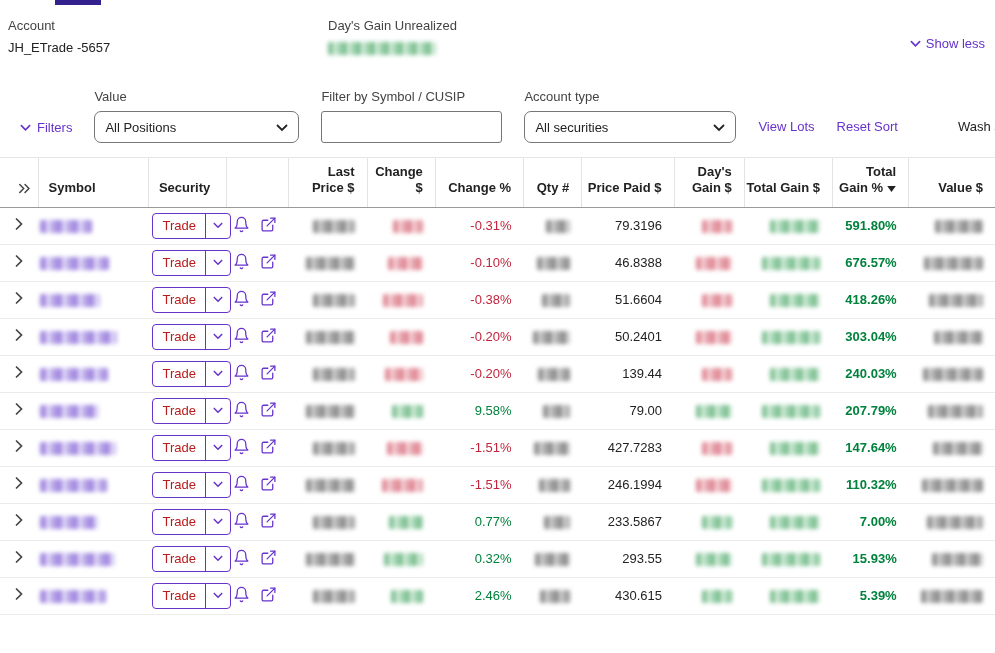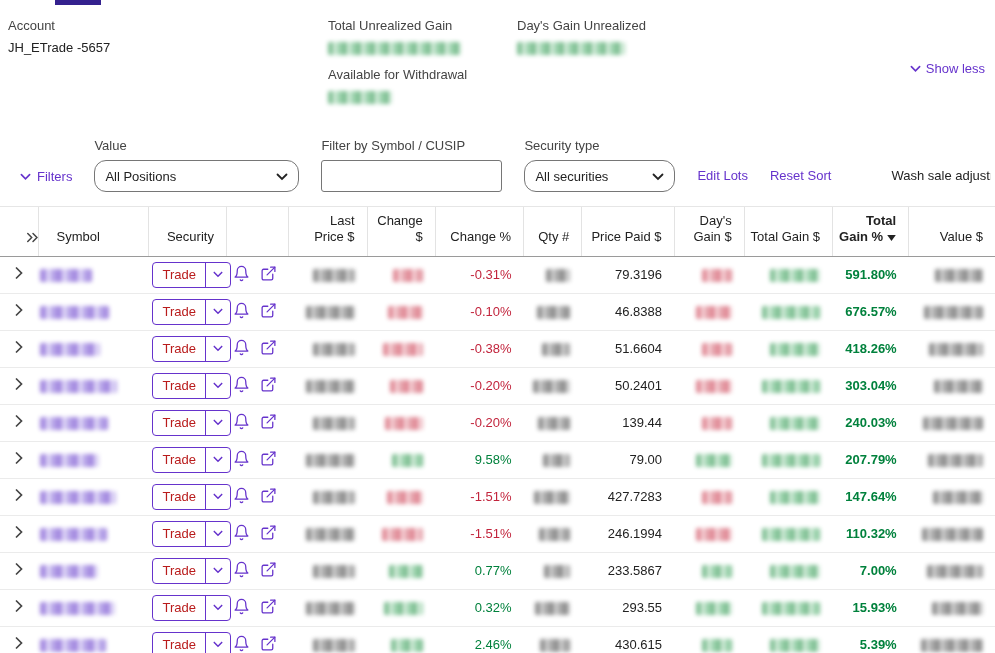--- a/index.html
+++ b/index.html
@@ -26,33 +26,33 @@
   .blur.gray{background:repeating-linear-gradient(90deg,#8f8f8f 0 5px,#cfcfcf 5px 9px,#a8a8a8 9px 14px)}
   .blur.pos{background:repeating-linear-gradient(90deg,#7fbf93 0 5px,#d4ecdb 5px 9px,#9ed4af 9px 14px)}
   .blur.neg{background:repeating-linear-gradient(90deg,#e08a96 0 5px,#f5d2d7 5px 9px,#e6a4ad 9px 14px)}
   .blur.sym{background:repeating-linear-gradient(90deg,#a48ae0 0 6px,#ddd4f6 6px 11px,#b7a5e8 11px 16px)}
 
   
   .filters{display:flex;align-items:flex-end;margin:22px 0 0 8px}
   .filters-link{display:flex;align-items:center;gap:6px;color:#6633cc;cursor:pointer;margin:0 0 8px 12px}
   .field{margin-left:22px}
   .flabel{color:#444;margin-bottom:7px}
-  .selectbox{height:32px;border:1px solid #767676;border-radius:12px;background:#fff;display:flex;align-items:center;justify-content:space-between;padding:0 10px;cursor:pointer}
+  .selectbox{height:32px;border:1px solid #767676;border-radius:7px;background:#fff;display:flex;align-items:center;justify-content:space-between;padding:0 10px;cursor:pointer}
   .sel-view{width:205px}
-  .sel-sec{width:151px}
+  .sel-sec{width:212px}
   .tinput{width:181px;height:32px;border:1px solid #767676;border-radius:3px;padding:0 8px;font-family:"Liberation Sans",sans-serif;font-size:13px}
   .flink{color:#6633cc;cursor:pointer;margin:0 0 9px 22px;white-space:nowrap}
   .wash{margin:0 0 9px 60px;color:#222;white-space:nowrap;overflow:hidden;max-width:100px;flex:none}
 
   
   table{border-collapse:collapse;width:100%;margin-top:14px;table-layout:fixed}
-  thead th{font-weight:normal;vertical-align:bottom;padding:6px 12px 10px 0;border-bottom:1px solid #9a9a9a;border-top:1px solid #e6e6e6;color:#222}
+  thead th{font-weight:bold;vertical-align:bottom;padding:6px 12px 10px 0;border-bottom:1px solid #9a9a9a;border-top:1px solid #e6e6e6;color:#222}
   thead th + th{border-left:1px solid #e3e3e3}
   thead th .hlbl{white-space:pre-line;line-height:1.25}
-  th.h-left{text-align:left;padding-left:18px}
+  th.h-left{text-align:left;padding-left:10px}
   th.h-num{text-align:right}
   th.sorted{font-weight:bold}
   .sort-caret{display:inline-block;margin-left:4px}
   tbody td{height:37px;border-bottom:1px solid #ebebeb;vertical-align:middle;padding:0}
   td.num{text-align:right;padding-right:12px;white-space:nowrap}
   .txt-neg{color:#c2243c}
   .txt-pos{color:#00813c}
   .gainpct{color:#00813c;font-weight:bold}
   .c-exp{text-align:center}
   .rowchev{cursor:pointer;display:inline-block;padding:2px 4px}
@@ -68,30 +68,20 @@
 </head>
 <body>
 
 <div class="tab-indicator"></div>
 
 <section class="acct">
   <div class="c1">
     <div class="lbl">Account</div>
     <div class="acct-name">JH_ETrade -5657</div>
   </div>
-  <div class="c3">
-    <div class="grp">
-      <div class="lbl">Total Unrealized Gain</div>
-      <span class="blur pos" style="width:133px"></span>
-    </div>
-    <div class="grp">
-      <div class="lbl">Available for Withdrawal</div>
-      <span class="blur pos" style="width:64px"></span>
-    </div>
-  </div>
   <div class="c4">
     <div class="grp">
       <div class="lbl">Day's Gain Unrealized</div>
       <span class="blur pos" style="width:108px"></span>
     </div>
   </div>
   <div class="showless">
     <span><svg viewBox="0 0 12 8" width="11" height="8">
           <path d="M1.5 1.5L6 6l4.5-4.5" fill="none" stroke="#6633cc" stroke-width="1.8" stroke-linecap="round"></path>
         </svg></span>
@@ -113,29 +103,29 @@
       <span><svg viewBox="0 0 12 8" width="12" height="8">
             <path d="M1.5 1.5L6 6l4.5-4.5" fill="none" stroke="#222" stroke-width="1.8" stroke-linecap="round"></path>
           </svg></span>
     </div>
   </div>
   <div class="field">
     <div class="flabel">Filter by Symbol / CUSIP</div>
     <input class="tinput" value="" style="">
   </div>
   <div class="field">
-    <div class="flabel">Security type</div>
+    <div class="flabel">Account type</div>
     <div class="selectbox sel-sec">
       <span>All securities</span>
       <span><svg viewBox="0 0 12 8" width="12" height="8">
             <path d="M1.5 1.5L6 6l4.5-4.5" fill="none" stroke="#222" stroke-width="1.8" stroke-linecap="round"></path>
           </svg></span>
     </div>
   </div>
-  <div class="flink">Edit Lots</div>
+  <div class="flink">View Lots</div>
   <div class="flink">Reset Sort</div>
   <div class="wash">Wash sale adjustment</div>
 </section>
 
 <table>
   <colgroup>
     <col style="width:38px">
       <col style="width:110px">
       <col style="width:78px">
       <col style="width:62px">

